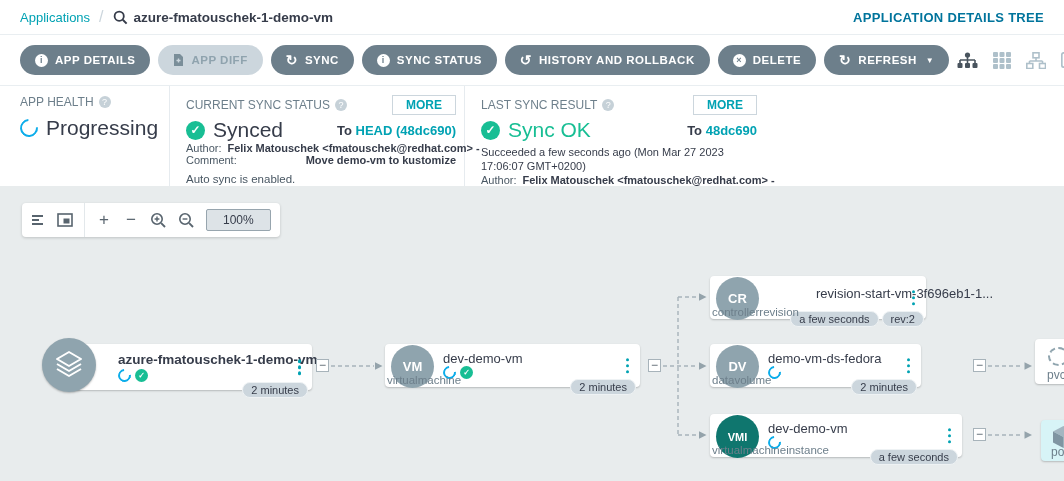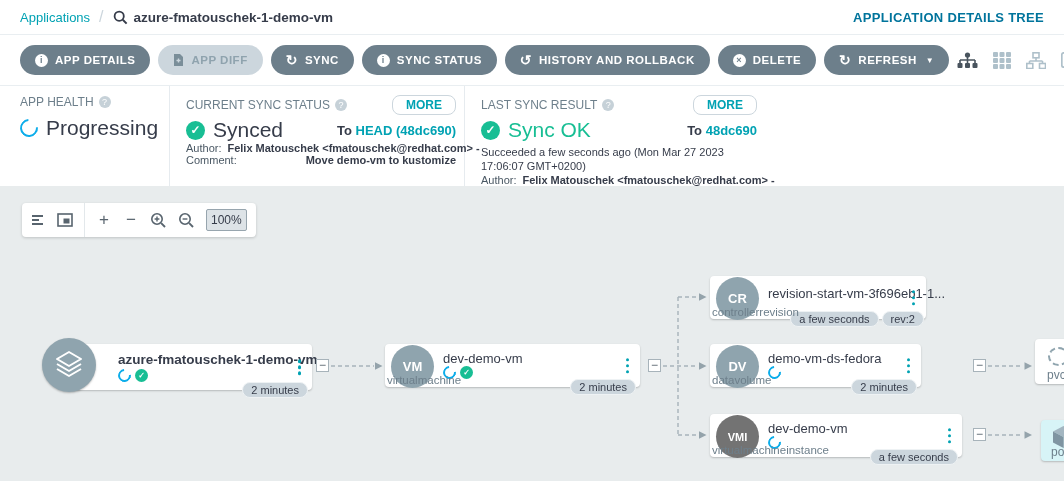--- a/index.html
+++ b/index.html
@@ -34,21 +34,21 @@
   
   .statusbar { height:102px; display:flex; border-bottom:1px solid #e0e7eb; }
   .scol { padding:9px 8px 0 16px; }
   .col-health { width:170px; border-right:1px solid #e6ebef; padding-left:20px; }
   .col-sync   { width:295px; border-right:1px solid #e6ebef; }
   .col-result { width:300px; }
   .sec-label-row { display:flex; align-items:center; justify-content:space-between; }
   .sec-label { font-size:12px; color:#6d7f8b; display:flex; align-items:center; gap:5px; white-space:nowrap; }
   .help-dot { width:12px; height:12px; border-radius:50%; background:#c6d1d8; color:#fff;
               font-size:9px; display:inline-flex; align-items:center; justify-content:center; }
-  .more-btn { border:1px solid #ccd6dd; border-radius:8px; background:#fff; color:#00a2b3;
+  .more-btn { border:1px solid #ccd6dd; border-radius:0; background:#fff; color:#00a2b3;
               font-family:"Liberation Sans", sans-serif; font-weight:bold; font-size:12px;
               padding:2px 13px; cursor:pointer; }
   .status-row { display:flex; align-items:center; justify-content:space-between; margin-top:3px; }
   .status-main { display:flex; align-items:center; gap:8px; }
   .big-check { width:19px; height:19px; border-radius:50%; background:#18be94; color:#fff;
                font-size:12px; font-weight:bold; display:flex; align-items:center; justify-content:center; }
   .status-text { font-size:21px; color:#363c4a; }
   .status-text.ok { color:#18be94; }
   .to-rev { font-size:13px; font-weight:bold; color:#363c4a; white-space:nowrap; }
   .to-rev .rev { color:#00a2b3; cursor:pointer; }
@@ -63,33 +63,33 @@
   
   .graph { position:absolute; left:0; top:186px; width:1064px; height:295px;
            background:#e8eced; overflow:hidden; }
   .gcontrols { position:absolute; left:22px; top:17px; height:34px; background:#fff;
                border-radius:4px; box-shadow:0 1px 3px rgba(0,0,0,.18);
                display:flex; align-items:center; padding:0 9px; gap:11px; }
   .gsep { width:1px; height:34px; background:#e3e8eb; }
   .gbtn { font-size:17px; color:#58646e; width:16px; text-align:center; cursor:pointer;
           background:none; border:none; font-family:"Liberation Sans", sans-serif; }
   .zoom-box { border:1px solid #97a5ae; background:#dde3e7; font-size:12px; color:#363c4a;
-              padding:3px 4px; border-radius:2px; }
+              padding:3px 16px; border-radius:2px; }
 
   .node { position:absolute; background:#fff; border-radius:4px; box-shadow:0 1px 2px rgba(0,0,0,.22); cursor:pointer; }
   .node-title { position:absolute; left:58px; top:7px; font-size:13px; color:#363c4a; white-space:nowrap; }
   .node-status { position:absolute; left:58px; top:24px; display:flex; gap:4px; align-items:center; }
   .spinner-sm { width:13px; height:13px; border-radius:50%; border:2px solid #0dadea;
                 border-top-color:transparent; transform:rotate(40deg); }
   .check-sm { width:13px; height:13px; border-radius:50%; background:#18be94; color:#fff;
               font-size:8px; font-weight:bold; display:flex; align-items:center; justify-content:center; }
   .node-circle { position:absolute; left:6px; top:0; width:43px; height:43px; border-radius:50%;
                  background:#8fa4ae; color:#fff; font-size:13px; font-weight:bold;
                  display:flex; align-items:center; justify-content:center; }
-  .node-circle.light { background:#737373; font-size:11px; }
+  .node-circle.light { background:#0f766e; font-size:11px; }
   .node-kind { position:absolute; left:2px; bottom:1px; font-size:11.5px; color:#6d7f8b; white-space:nowrap; z-index:2; }
   .node-menu { position:absolute; right:9px; top:50%; transform:translateY(-50%);
                display:flex; flex-direction:column; gap:2.5px; cursor:pointer; padding:2px; }
   .node-menu i { width:3.5px; height:3.5px; border-radius:50%; background:#00a2b3; }
   .badge { font-size:11px; background:#ccd6dd; border:1px solid #eef2f4; border-radius:9px;
            padding:1px 8px; color:#363c4a; white-space:nowrap; }
   .badge-holder { position:absolute; bottom:-8px; right:4px; display:flex; gap:3px; }
   .app-circle { position:absolute; left:42px; top:152px; width:54px; height:54px; border-radius:50%;
                 background:#8fa4ae; display:flex; align-items:center; justify-content:center;
                 box-shadow:0 1px 2px rgba(0,0,0,.25); z-index:3; }
@@ -232,20 +232,21 @@
         </span>
       </div>
       <div class="kv-row">
         <span>Author:</span>
         <span class="kv-val">Felix Matouschek &lt;fmatouschek@redhat.com&gt; -</span>
       </div>
       <div class="kv-row">
         <span>Comment:</span>
         <span class="kv-val">Move demo-vm to kustomize</span>
       </div>
+      <div class="note">Auto sync is enabled.</div>
     </div>
 
     <div class="scol col-result">
       <div class="sec-label-row">
         <span class="sec-label">
           <span>LAST SYNC RESULT</span>
           <span class="help-dot">?</span>
         </span>
         <button class="more-btn">MORE</button>
       </div>
@@ -367,21 +368,21 @@
           <i></i>
         </div>
       <div class="badge-holder">
           <span class="badge">2 minutes</span>
         </div>
     </div>
 
     <div class="node" style="left:710px; top:90px; width:216px; height:43px;">
       <div class="node-circle" style="top:1px;">CR</div>
       <div class="node-kind">controllerrevision</div>
-      <div class="node-title" style="top:10px;">revision-start-vm-3f696eb1-1...</div>
+      <div class="node-title" style="top:10px;margin-left:48px;">revision-start-vm-3f696eb1-1...</div>
       <div class="node-menu">
           <i></i>
           <i></i>
           <i></i>
         </div>
       <div class="badge-holder" style="right:2px;">
         <span class="badge">a few seconds</span>
         <span class="badge">rev:2</span>
       </div>
     </div>

